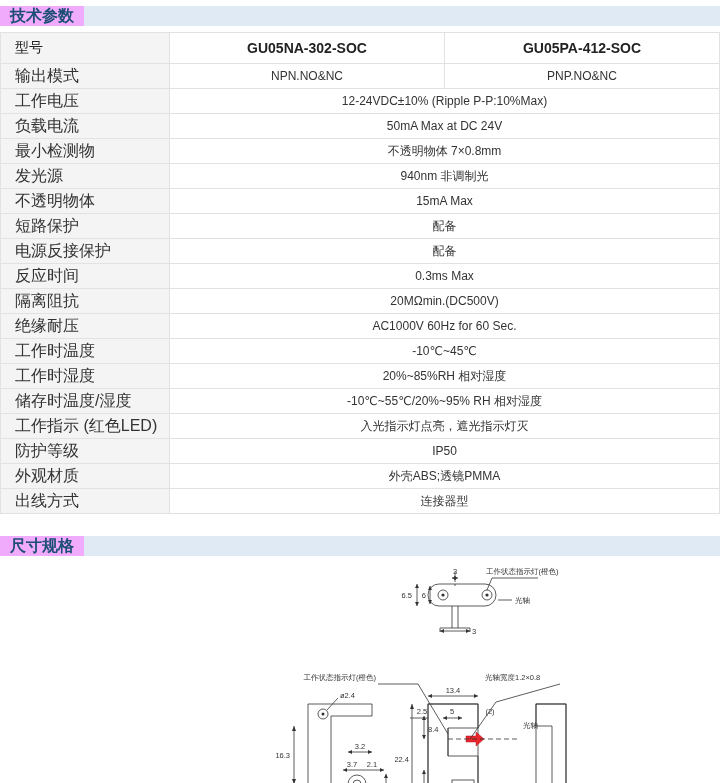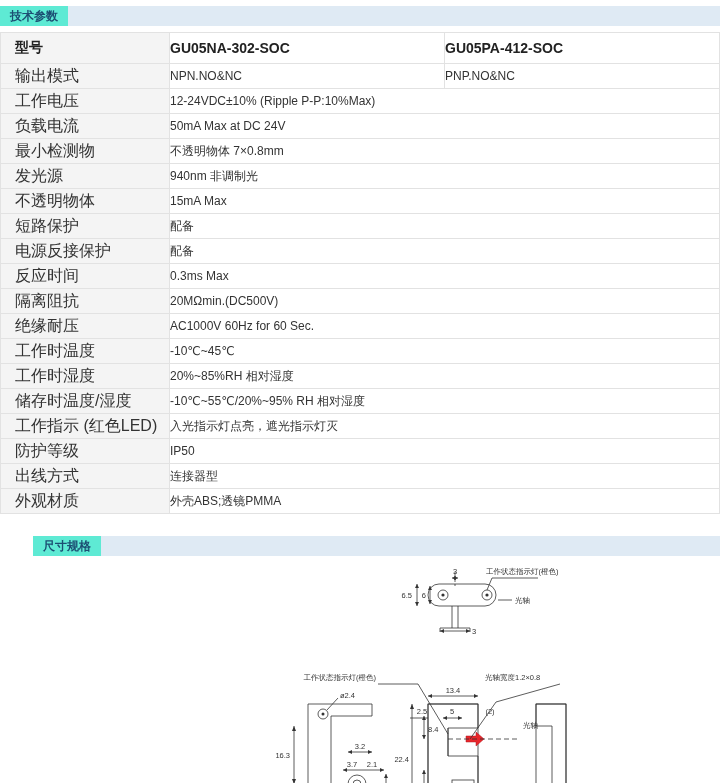--- a/index.html
+++ b/index.html
@@ -16,23 +16,23 @@
     position: relative;
     overflow: hidden;
   }
   .section-header {
     display: flex;
     align-items: stretch;
     height: 20px;
     margin: 0;
   }
   .section-header .tab {
-    background: #5eead4;
+    background: #f0abfc;
     color: #1c4f73;
-    font-size: 12px;
+    font-size: 16px;
     font-weight: bold;
     padding: 0 10px;
     display: flex;
     align-items: center;
     line-height: 1;
   }
   .section-header .bar {
     flex: 1;
     background: #dfeaf4;
   }
@@ -52,40 +52,41 @@
   }
   table.spec td.label {
     width: 154px;
     background: #f4f4f4;
     padding-left: 14px;
     font-size: 16px;
     color: #333;
     text-align: left;
   }
   table.spec td.val {
+    text-align: center;
     font-size: 12px;
     color: #333;
     background: #ffffff;
     margin-top: 46px;
   }
   table.spec tr.model td {
     height: 30px;
   }
   table.spec tr.model td.label {
     font-size: 14px;
-    font-weight: bold;
+    font-weight: normal;
     color: #222;
   }
   table.spec tr.model td.val {
     font-size: 14px;
     font-weight: bold;
     color: #222;
   }
 
-  #dim-header { margin-top: 22px; padding-left: 33px; }
+  #dim-header { margin-top: 22px; }
 
   .dim-area {
     position: relative;
     width: 720px;
     height: 270px;
   }
   .dim-area svg {
     position: absolute;
     left: 0;
     top: 0;
@@ -165,26 +166,26 @@
       </tr>
       <tr>
         <td class="label">工作指示 (红色LED)</td>
         <td class="val" colspan="2">入光指示灯点亮，遮光指示灯灭</td>
       </tr>
       <tr>
         <td class="label">防护等级</td>
         <td class="val" colspan="2">IP50</td>
       </tr>
       <tr>
+        <td class="label">外观材质</td>
+        <td class="val" colspan="2">外壳ABS;透镜PMMA</td>
+      </tr>
+      <tr>
         <td class="label">出线方式</td>
         <td class="val" colspan="2">连接器型</td>
-      </tr>
-      <tr>
-        <td class="label">外观材质</td>
-        <td class="val" colspan="2">外壳ABS;透镜PMMA</td>
       </tr>
     </tbody>
 </table>
 
 <div class="section-header" id="dim-header">
   <div class="tab">尺寸规格</div>
   <div class="bar"></div>
 </div>
 
 <div class="dim-area">

